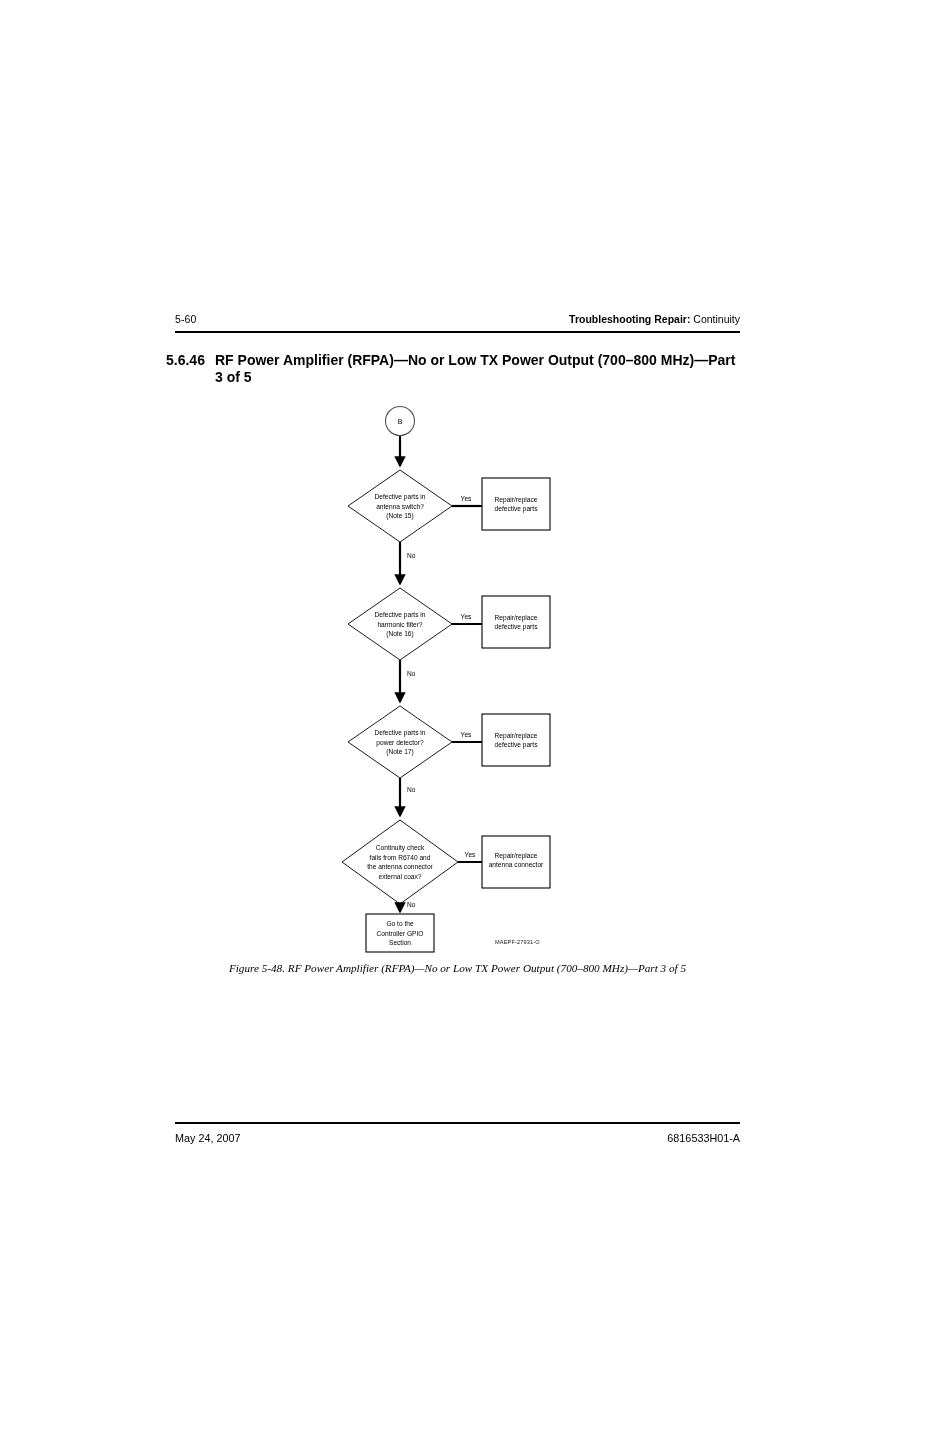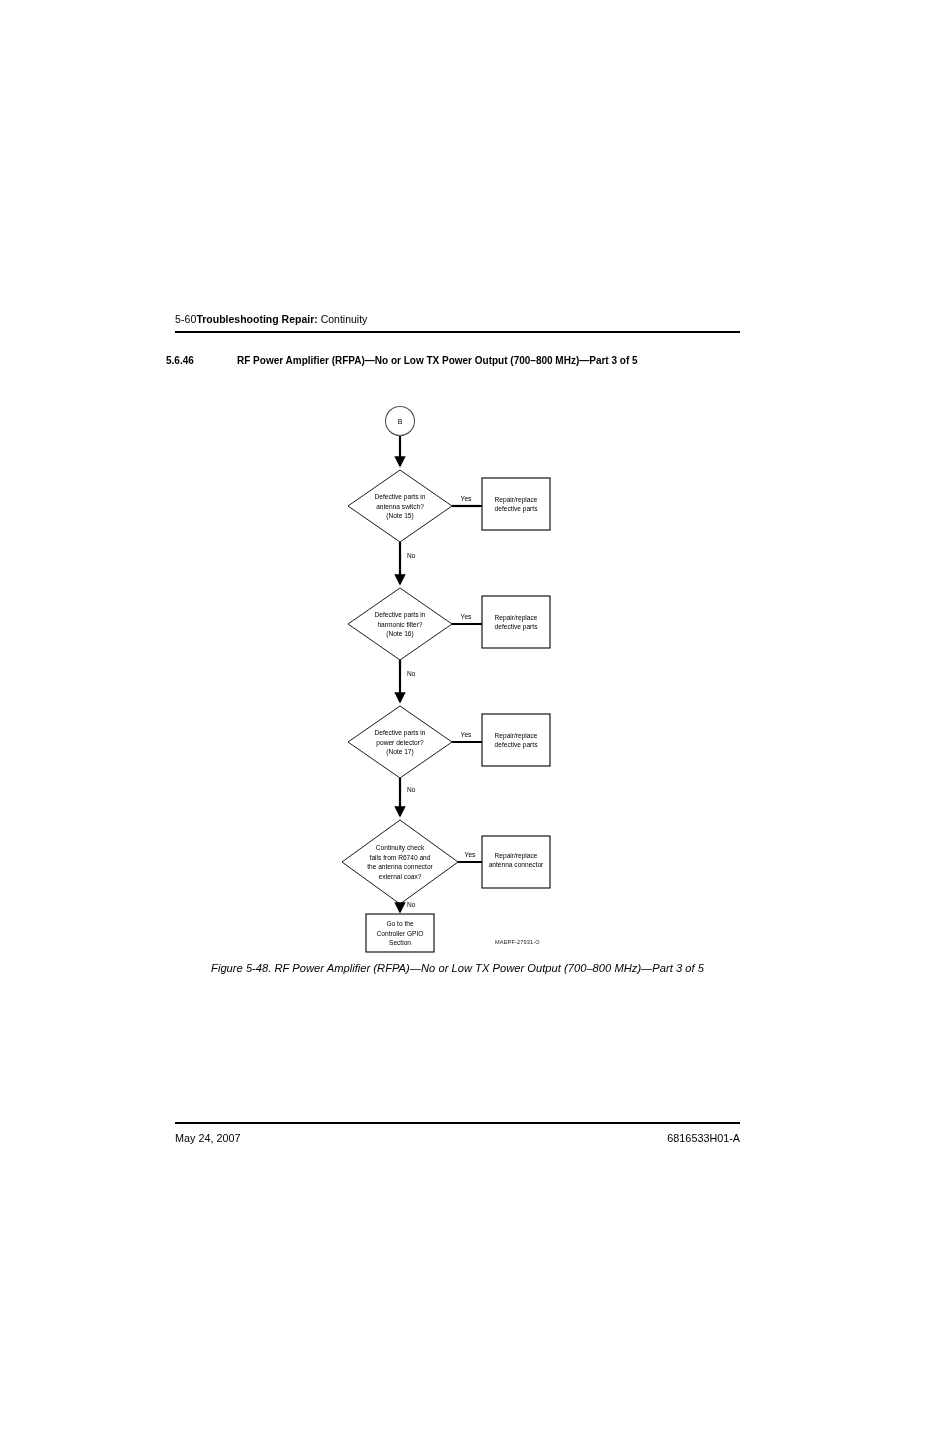--- a/index.html
+++ b/index.html
@@ -24,21 +24,21 @@
     overflow: hidden;
   }
 
   
   .hdr {
     position: absolute;
     left: 175px;
     top: 313px;
     width: 565px;
     display: flex;
-    justify-content: flex-start;
+    justify-content: space-between;
     align-items: baseline;
     font-size: 10.5px;
   }
   .hdr-page { letter-spacing: 0.1px; }
   .hdr-right { font-size: 10.5px; }
   .hdr-right b { font-weight: bold; }
   .hdr-rule {
     position: absolute;
     left: 175px;
     top: 331px;
@@ -46,32 +46,32 @@
     height: 2.2px;
     background: #000;
   }
 
   
   .sec {
     position: absolute;
     left: 166px;
     top: 352px;
     width: 580px;
-    font-size: 10px;
+    font-size: 14px;
     font-weight: bold;
     line-height: 17px;
   }
   .sec-num {
     position: absolute;
     left: 0;
     top: 0;
     width: 56px;
   }
   .sec-title {
-    margin-left: 71px;
+    margin-left: 49px;
     display: block;
   }
 
   
   .chart {
     position: absolute;
     left: 166px;
     top: 398px;
     width: 580px;
     height: 562px;
@@ -91,20 +91,21 @@
   
   .caption {
     position: absolute;
     left: 175px;
     top: 962px;
     width: 565px;
     text-align: center;
     font-size: 11.2px;
     font-style: italic;
     white-space: nowrap;
+    font-family: Liberation Serif, serif;
   }
 
   
   .ftr-rule {
     position: absolute;
     left: 175px;
     top: 1122px;
     width: 565px;
     height: 2.2px;
     background: #000;

